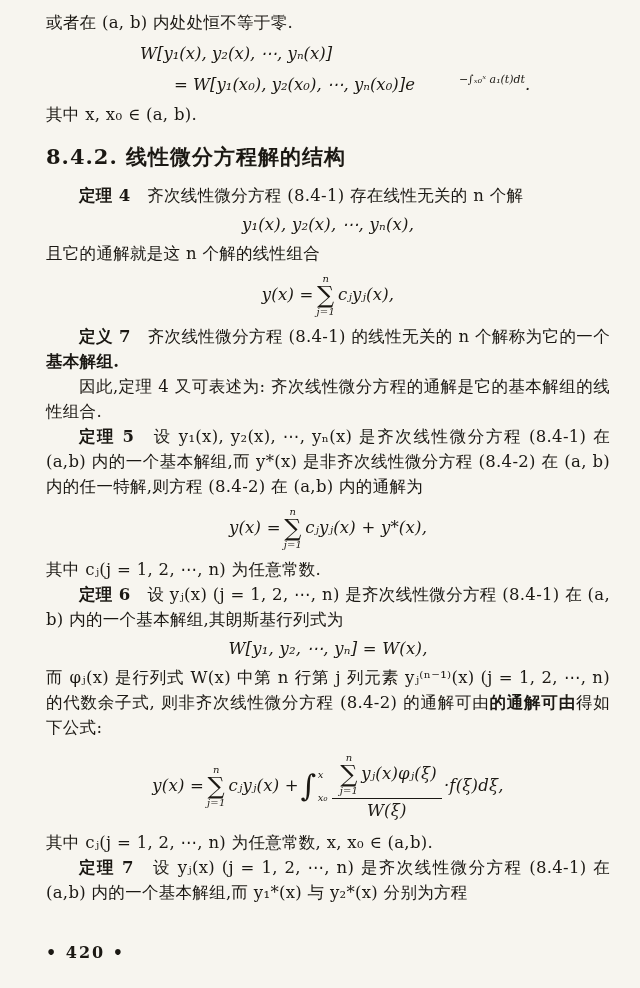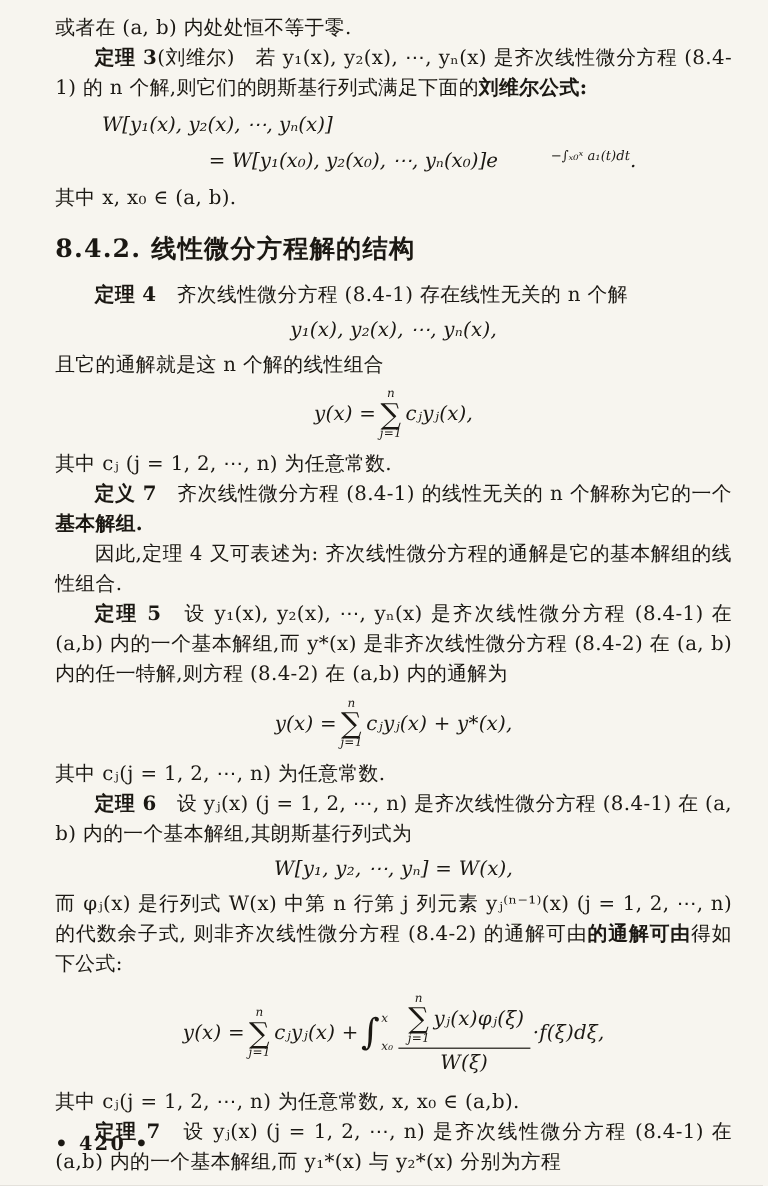--- a/index.html
+++ b/index.html
@@ -32,21 +32,21 @@
   .formula {
     display:flex;
     justify-content:center;
     align-items:center;
     margin:7px 0;
     font-size:16.5px;
     font-style:italic;
     letter-spacing:0.2px;
   }
   .formula-block { margin:6px 0 4px 0; font-size:16.5px; font-style:italic; }
-  .fline { margin-left:39px; line-height:26px; }
+  .fline { margin-left:94px; line-height:26px; }
   .fline2 { margin-left:128px; }
   .exp { font-size:11px; font-style:italic; vertical-align:super; letter-spacing:0;margin-left:44px; }
   .bigop {
     display:inline-flex;
     flex-direction:column;
     align-items:center;
     margin:0 3px;
     line-height:1;
   }
   .oplim { font-size:10px; line-height:11px; font-style:italic; }
@@ -77,21 +77,20 @@
     letter-spacing:2px;
   }
 </style>
 </head>
 <body>
 
 <div class="page" style="background: rgb(247, 245, 239); color: rgb(27, 24, 19);">
 
   <p class="body">或者在 (a, b) 内处处恒不等于零.</p>
 
-  <p class="body indent"><span class="bold">定理 3</span><span>(刘维尔)　若 y₁(x), y₂(x), ⋯, yₙ(x) 是齐次线性微分方程 (8.4-1) 的 n 个解,则它们的朗斯基行列式满足下面的</span><span class="bold">刘维尔公式:</span></p>
 
   <div class="formula-block">
     <div class="fline">W[y₁(x), y₂(x), ⋯, yₙ(x)]</div>
     <div class="fline fline2"><span>= W[y₁(x₀), y₂(x₀), ⋯, yₙ(x₀)]e</span><sup class="exp">−∫ₓ₀ˣ a₁(t)dt</sup><span>.</span></div>
   </div>
 
   <p class="body">其中 x, x₀ ∈ (a, b).</p>
 
   <h2 class="heading">8.4.2. 线性微分方程解的结构</h2>
 
@@ -106,21 +105,20 @@
   <div class="formula">
     <span>y(x) = </span>
     <span class="bigop">
       <span class="oplim">n</span>
       <span class="opsym">∑</span>
       <span class="oplim">j=1</span>
     </span>
     <span> cⱼyⱼ(x),</span>
   </div>
 
-  <p class="body">其中 cⱼ (j = 1, 2, ⋯, n) 为任意常数.</p>
 
   <p class="body indent"><span class="bold">定义 7</span><span>　齐次线性微分方程 (8.4-1) 的线性无关的 n 个解称为它的一个</span><span class="bold">基本解组.</span></p>
 
   <p class="body indent">因此,定理 4 又可表述为: 齐次线性微分方程的通解是它的基本解组的线性组合.</p>
 
   <p class="body indent"><span class="bold">定理 5</span><span>　设 y₁(x), y₂(x), ⋯, yₙ(x) 是齐次线性微分方程 (8.4-1) 在 (a,b) 内的一个基本解组,而 y*(x) 是非齐次线性微分方程 (8.4-2) 在 (a, b) 内的任一特解,则方程 (8.4-2) 在 (a,b) 内的通解为</span></p>
 
   <div class="formula">
     <span>y(x) = </span>
     <span class="bigop">

